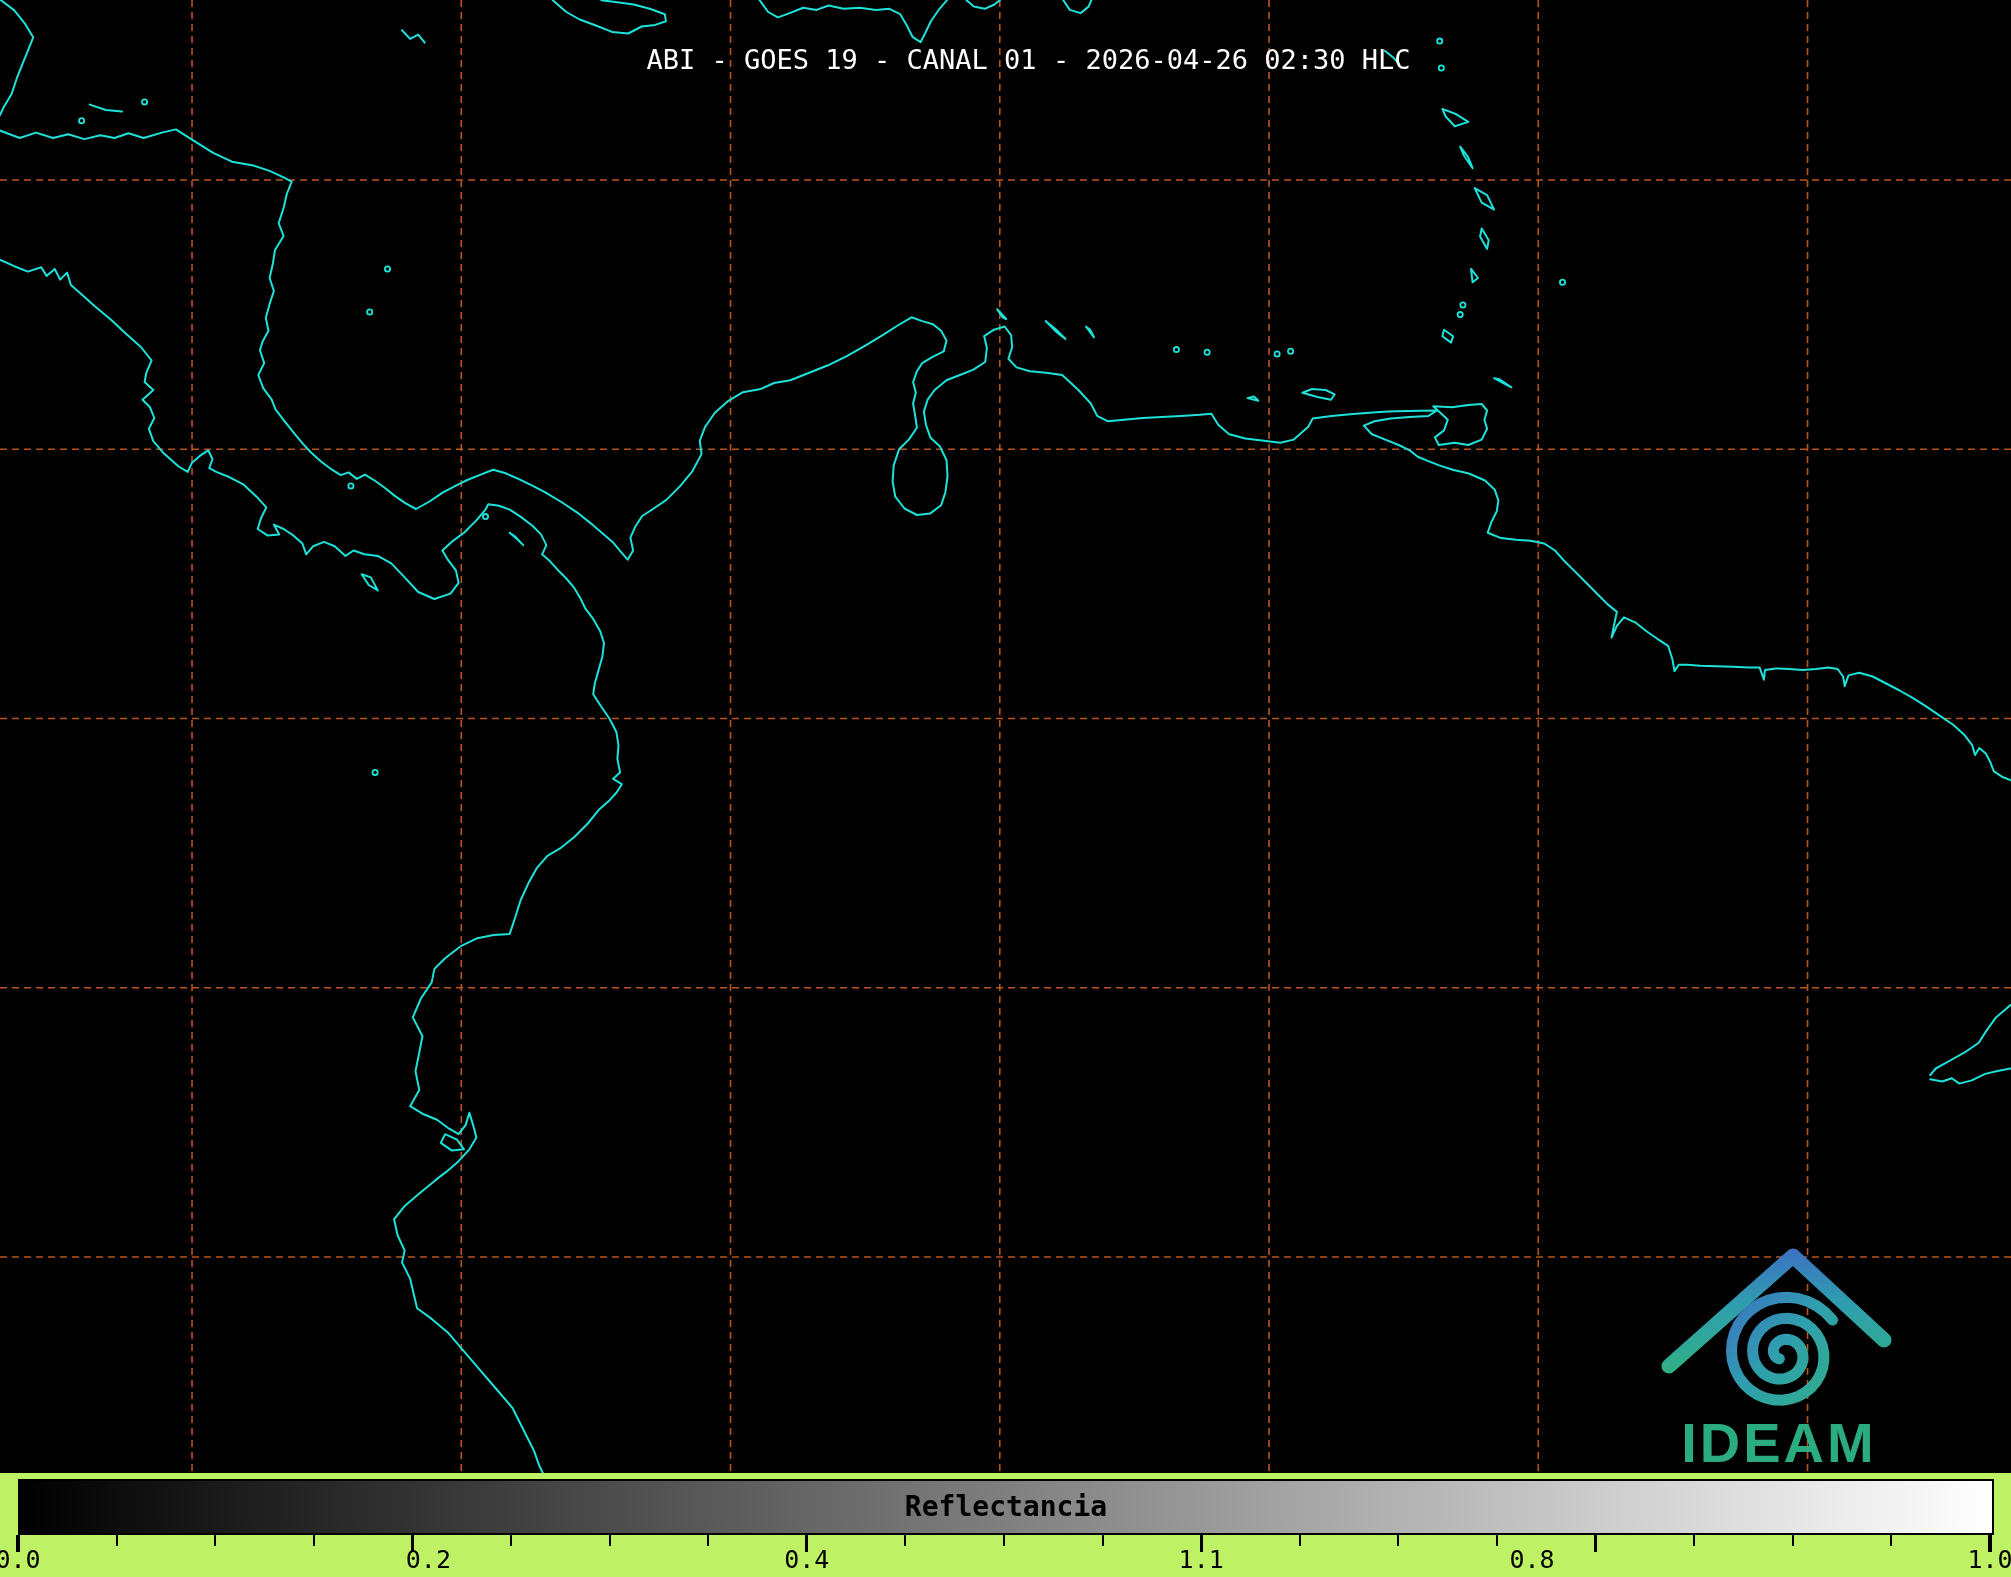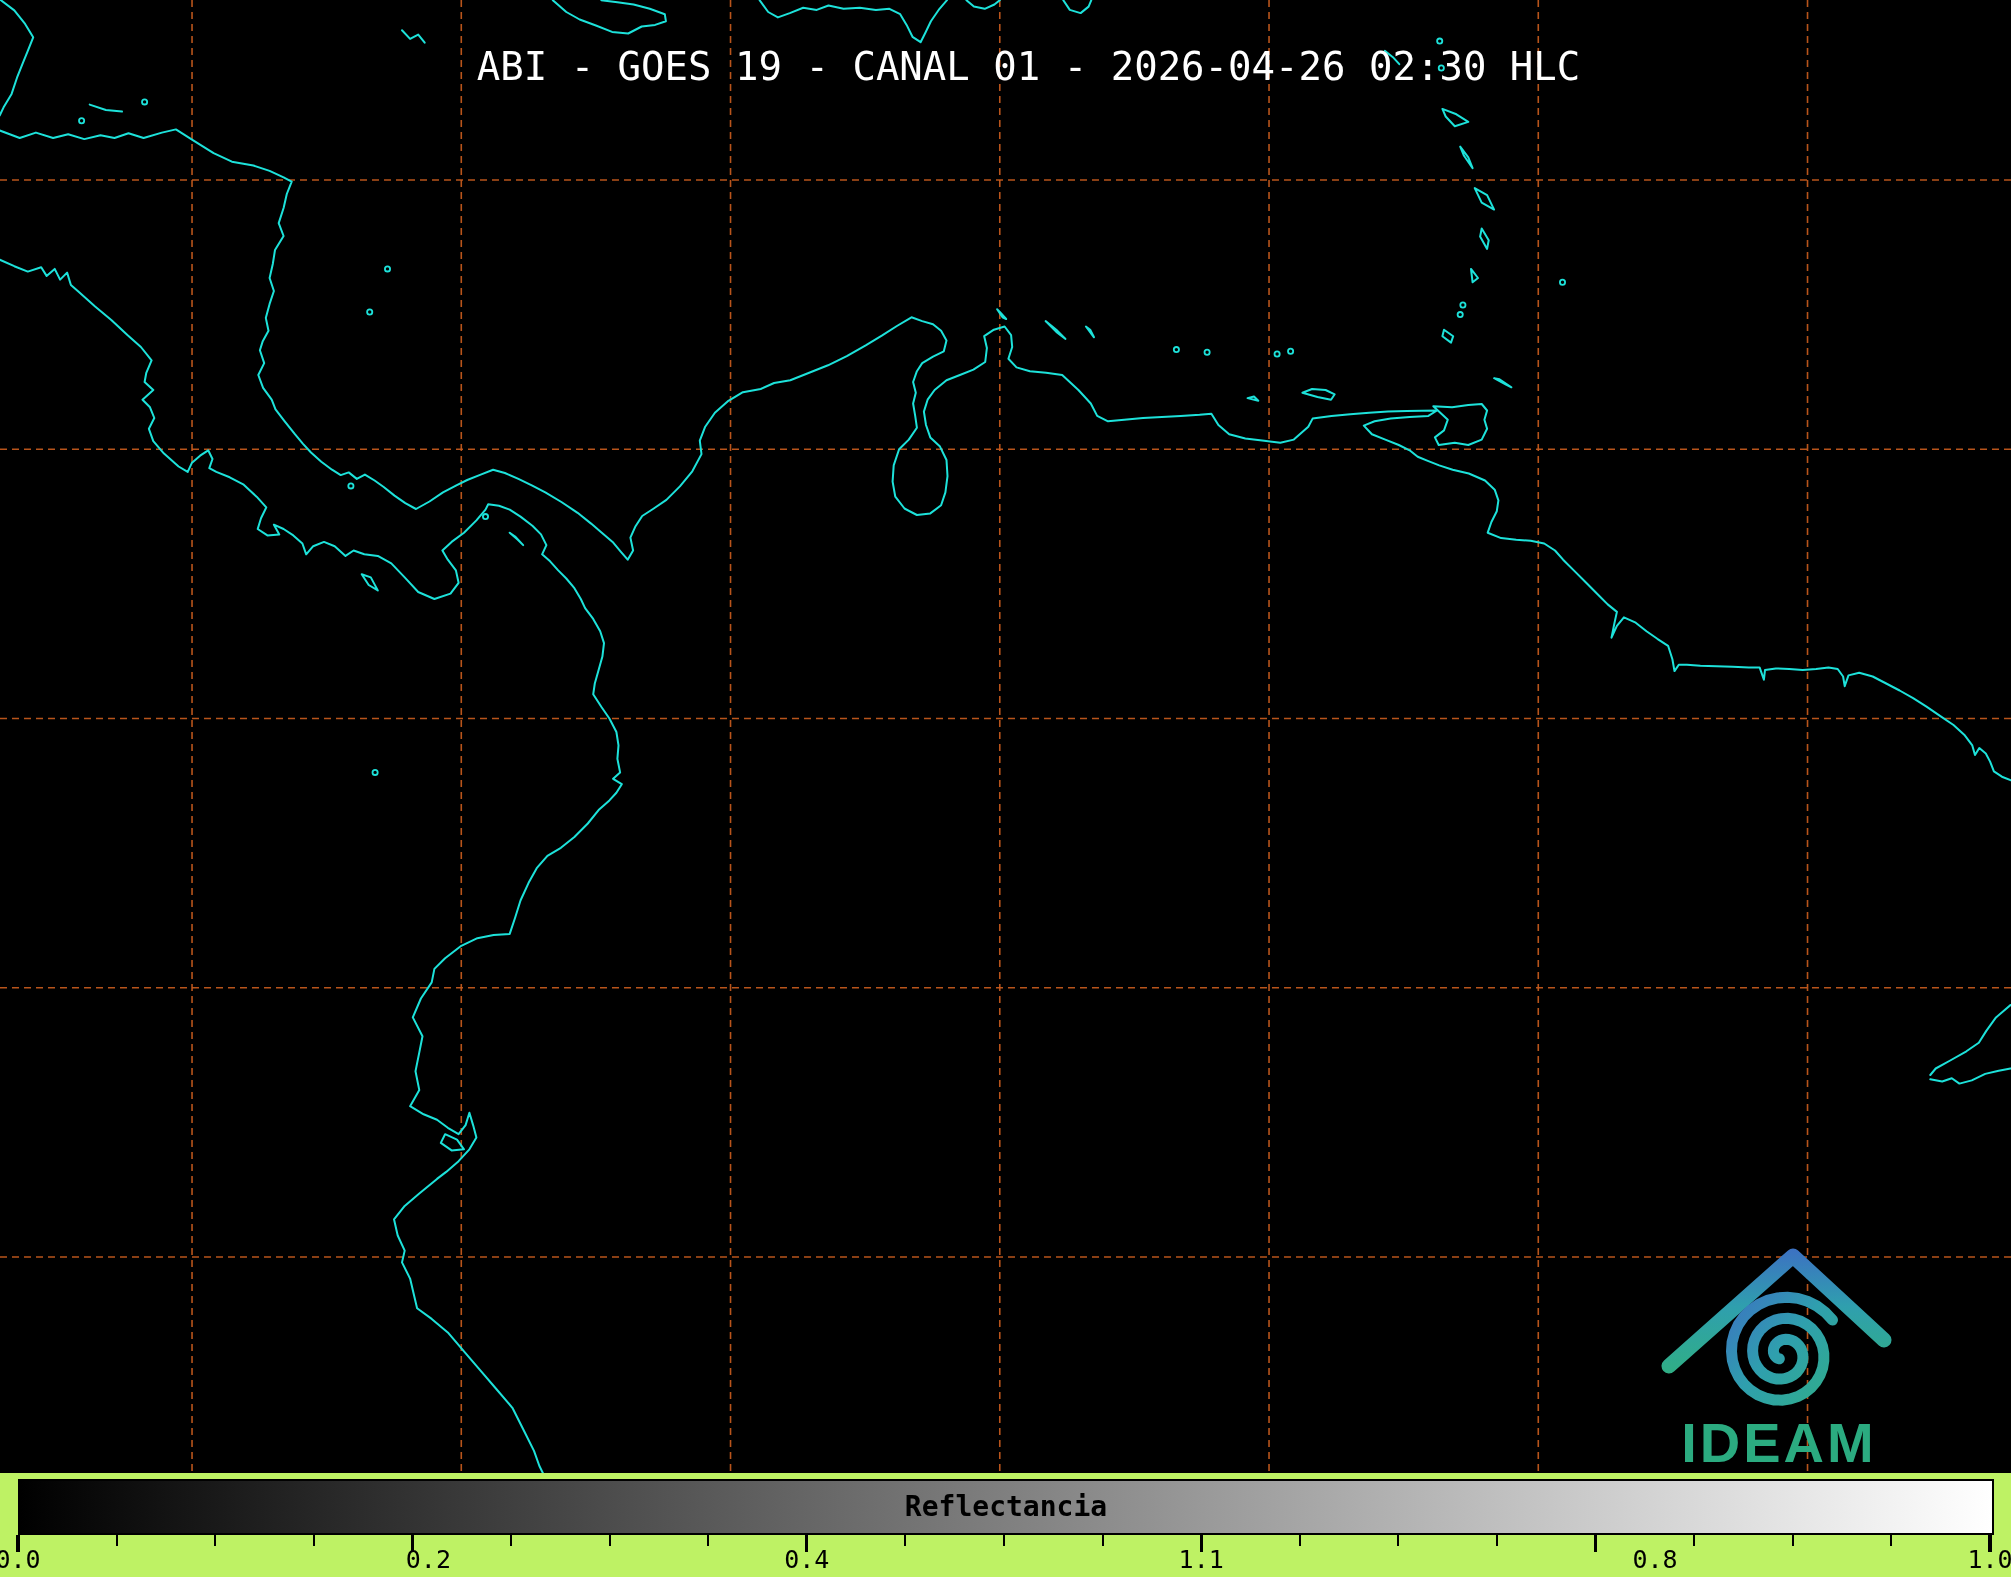--- a/index.html
+++ b/index.html
@@ -1,21 +1,21 @@
 <!DOCTYPE html>
 <html><head>
 <meta charset="utf-8">
 <style>
   html,body{margin:0;padding:0;background:#ffffff;}
   body{width:2011px;height:1577px;position:relative;overflow:hidden;
        font-family:"DejaVu Sans Mono",monospace;}
   #map-area{position:absolute;left:0;top:0;width:2011px;height:1473px;background:#000;}
   #map-svg{position:absolute;left:0;top:0;}
   #map-title{position:absolute;top:44px;left:50%;transform:translateX(calc(-50% + 23px));
-             color:#fff;font-size:39px;letter-spacing:0px;white-space:nowrap;}
+             color:#fff;font-size:27px;letter-spacing:0px;white-space:nowrap;}
   #cb-area{position:absolute;left:0;top:1473px;width:2011px;height:104px;background:#bef264;}
   #cb-bar{position:absolute;left:18px;top:6px;width:1972px;height:52px;
           border:2px solid #000;box-sizing:content-box;}
   #cb-label{position:absolute;left:0;right:0;top:50%;transform:translateY(-52%);
             text-align:center;font-weight:bold;font-size:28px;color:#000;}
   .cb-tick{position:absolute;background:#000;}
   .cb-num{position:absolute;top:72px;transform:translateX(-50%);font-size:25px;color:#000;white-space:nowrap;}
 </style>
 </head>
 <body>
@@ -128,16 +128,16 @@
       <div class="cb-tick" style="left: 1495.9px; top: 62px; width: 2.2px; height: 11px;"></div>
       <div class="cb-tick" style="left: 1593.9px; top: 62px; width: 3.4px; height: 17px;"></div>
       <div class="cb-tick" style="left: 1693.1px; top: 62px; width: 2.2px; height: 11px;"></div>
       <div class="cb-tick" style="left: 1791.7px; top: 62px; width: 2.2px; height: 11px;"></div>
       <div class="cb-tick" style="left: 1890.3px; top: 62px; width: 2.2px; height: 11px;"></div>
       <div class="cb-tick" style="left: 1988.3px; top: 62px; width: 3.4px; height: 17px;"></div>
       <div class="cb-num" style="left: 18px;">0.0</div>
       <div class="cb-num" style="left: 412.4px; margin-left: 16px;">0.2</div>
       <div class="cb-num" style="left: 806.8px;">0.4</div>
       <div class="cb-num" style="left: 1201.2px;">1.1</div>
-      <div class="cb-num" style="left: 1655px; text-align: right;">0.8</div>
+      <div class="cb-num" style="left: 1532px; text-align: right;">0.8</div>
       <div class="cb-num" style="left: 1990px;">1.0</div>
     </div>
 </div>
 
 </body></html>

